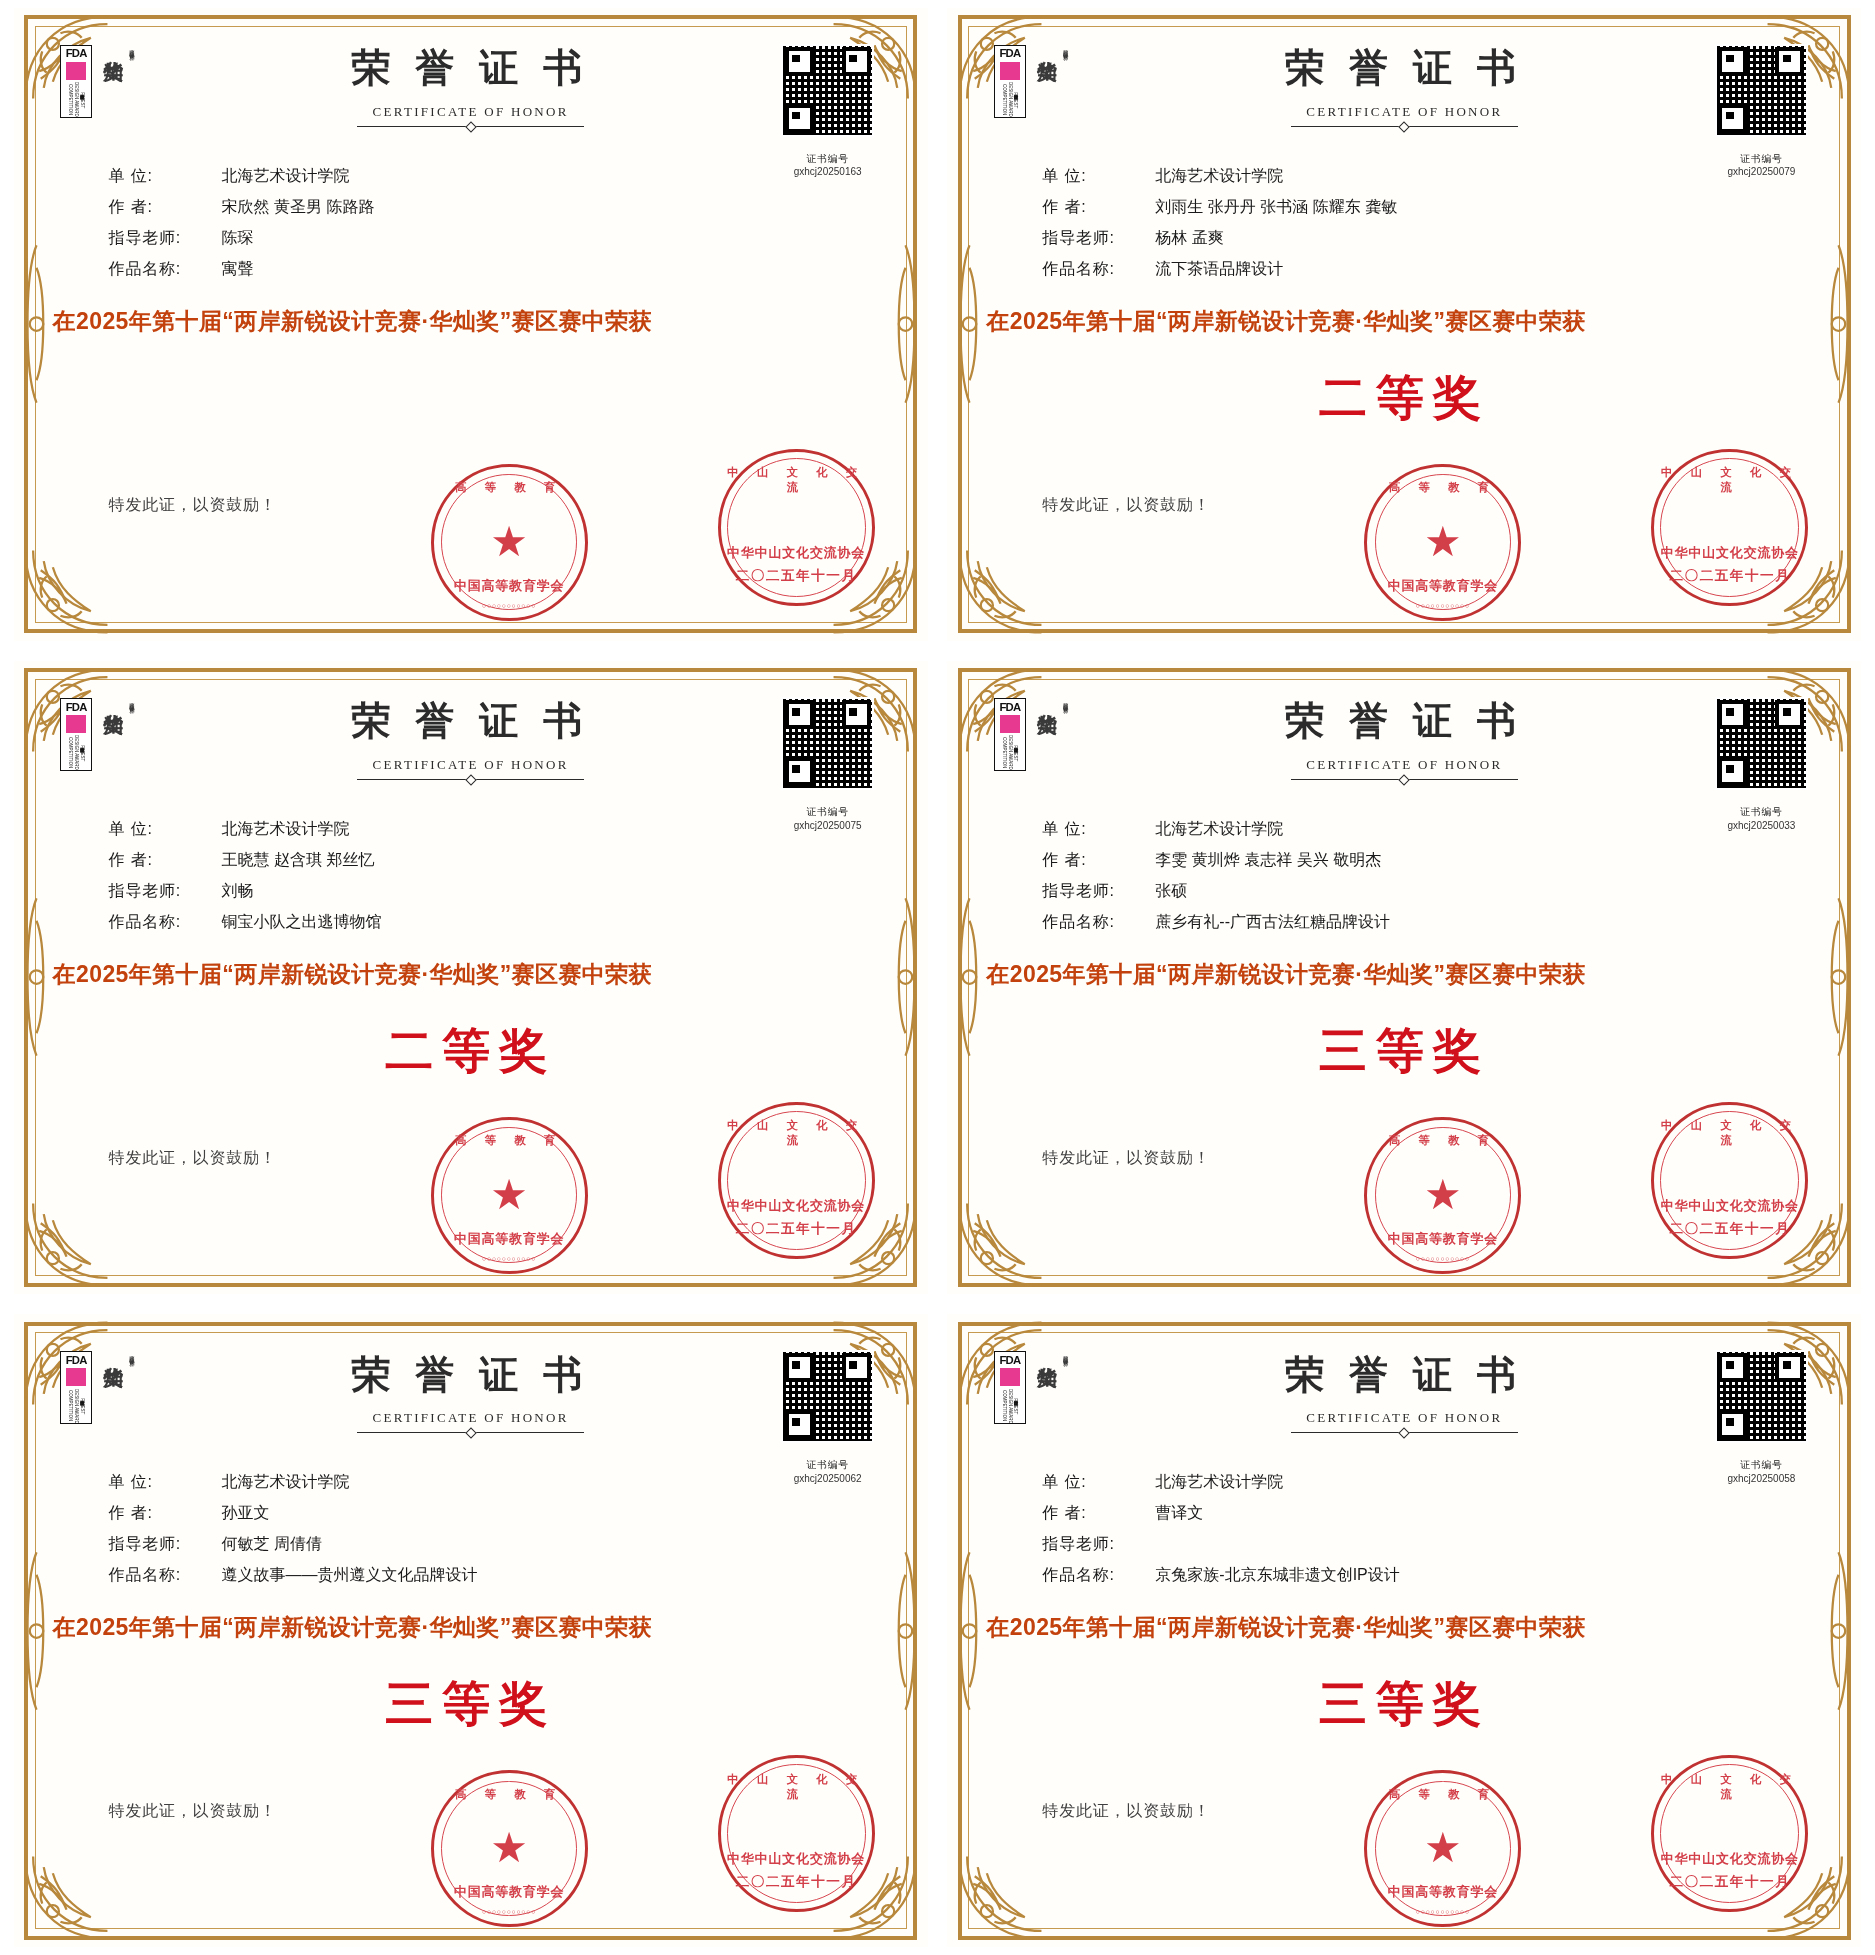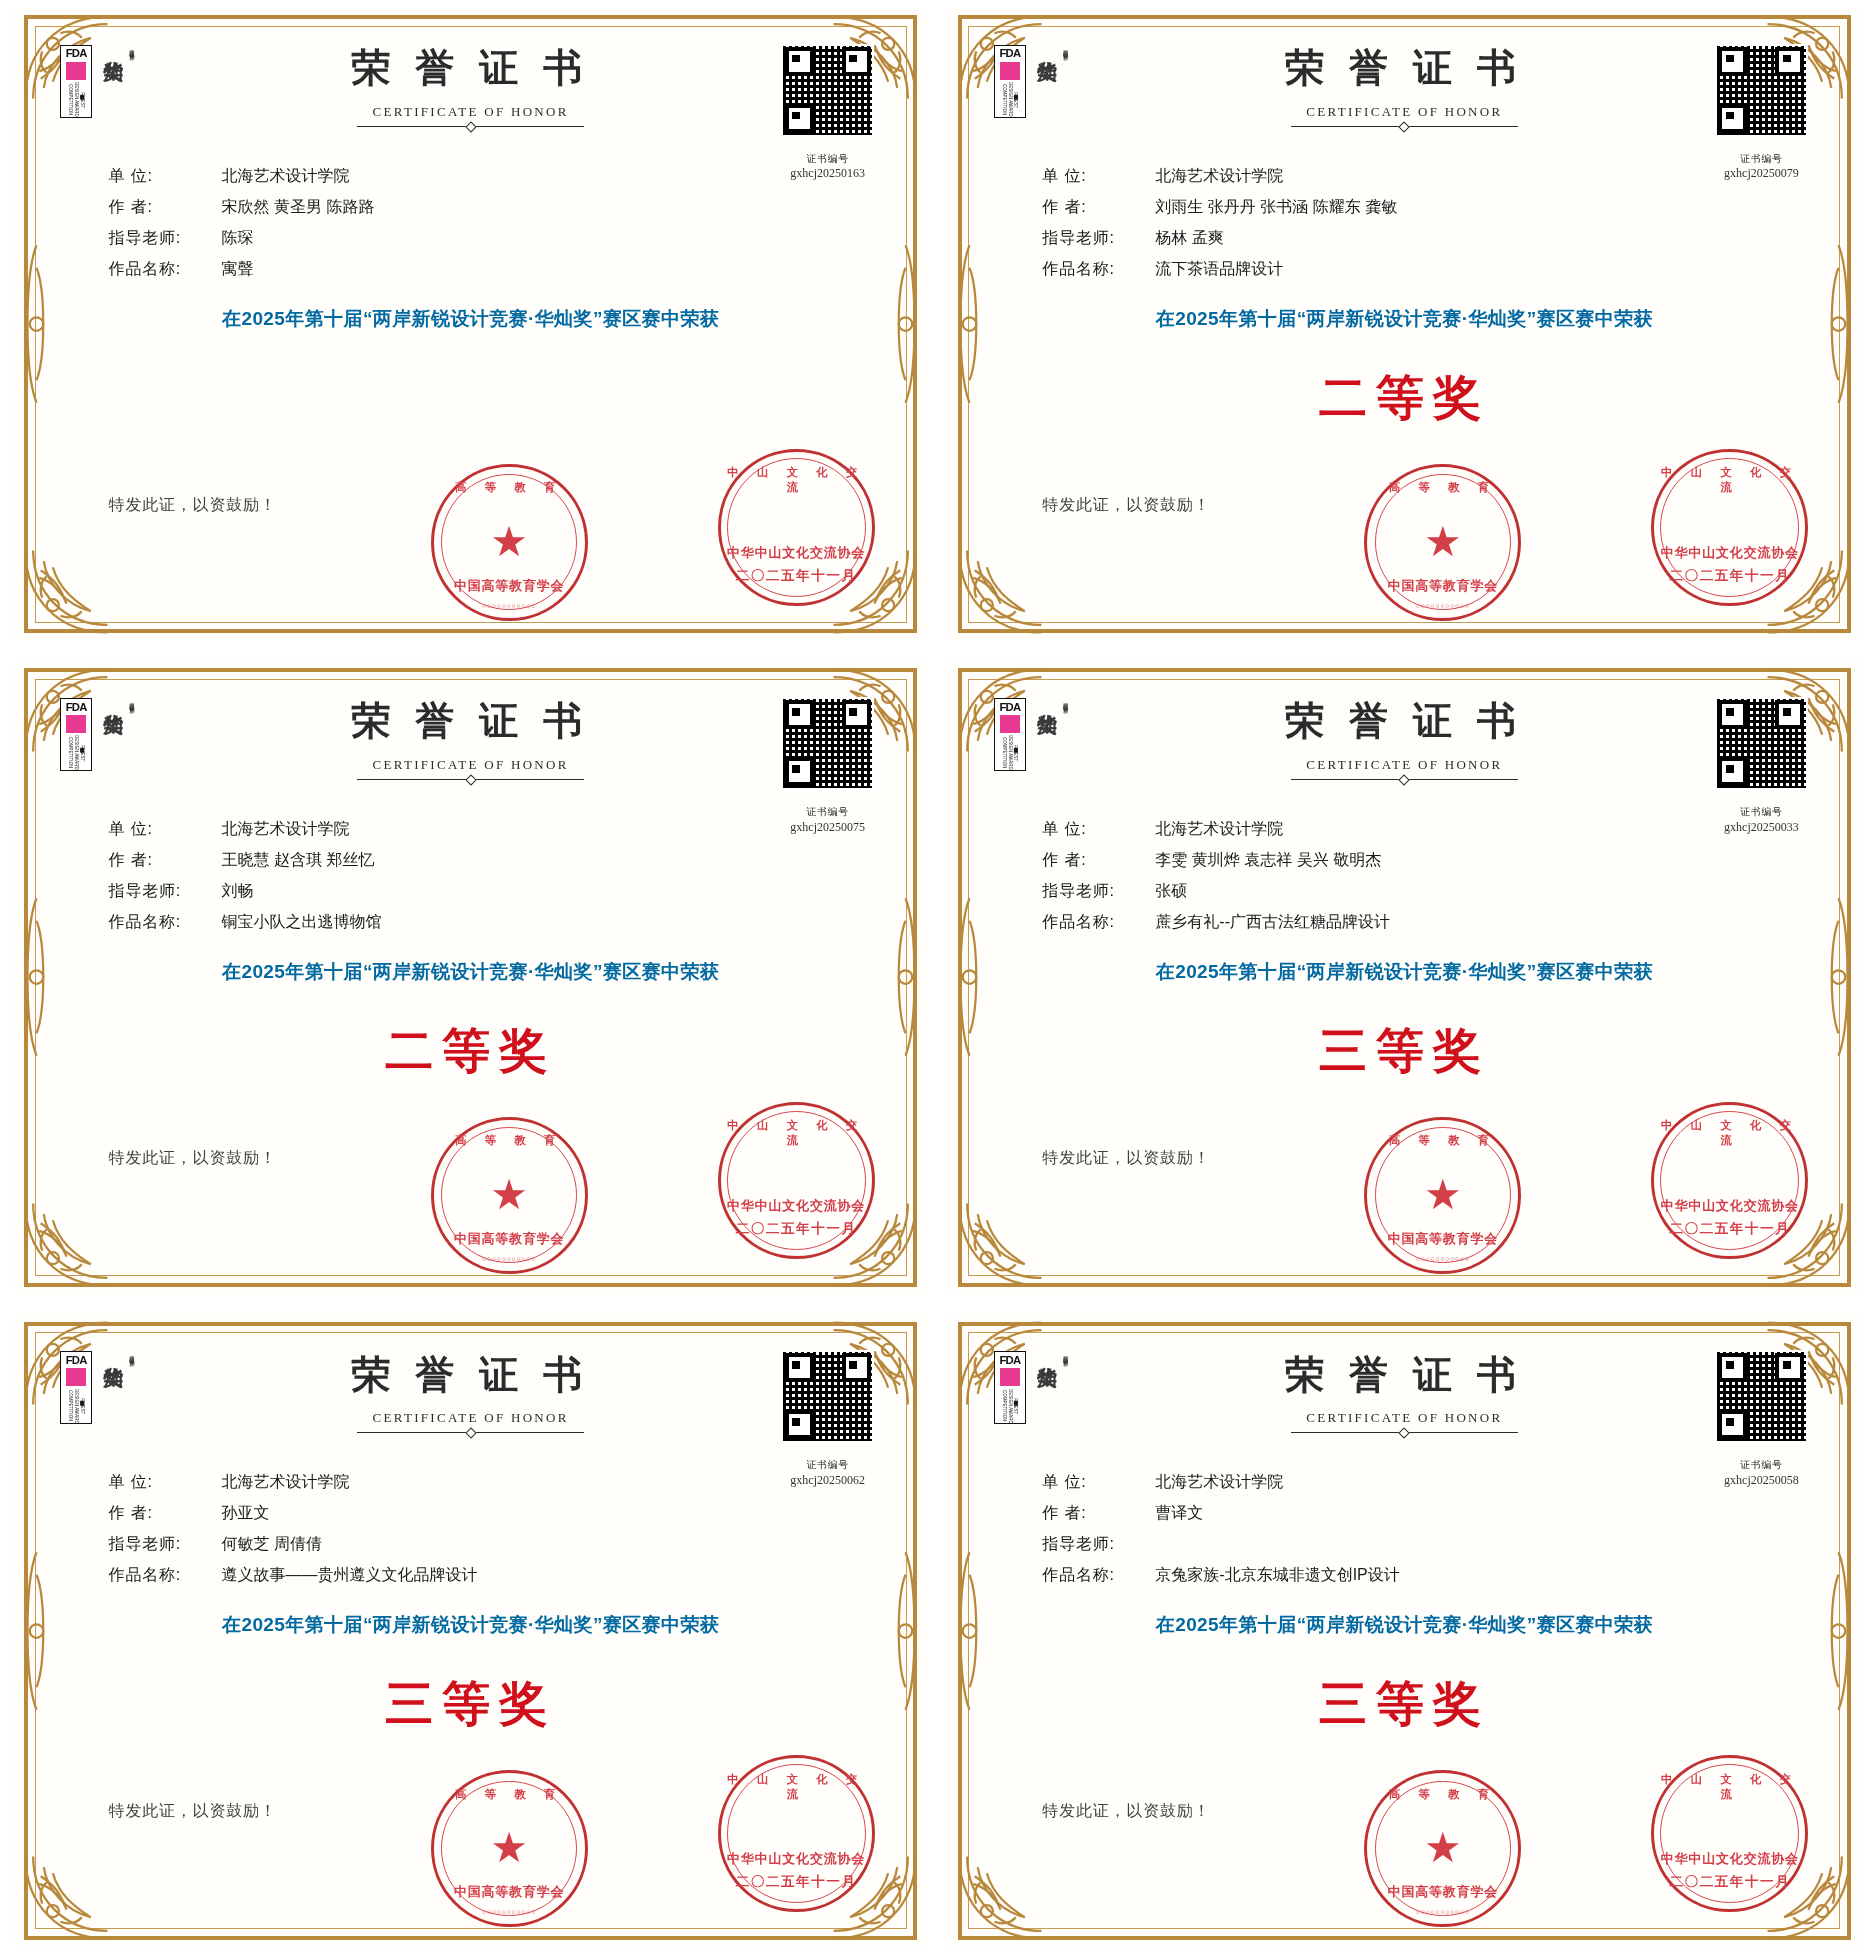--- a/index.html
+++ b/index.html
@@ -123,34 +123,34 @@
     position:relative;
     border:2.3px solid #fff;
     filter:contrast(1.2);
   }
   .qr .eye{position:absolute;width:21px;height:21px;border:4.5px solid #000;background:#fff;}
   .qr .eye:after{content:"";position:absolute;left:3.8px;top:3.8px;width:7.6px;height:7.6px;background:#000;}
   .qr .e1{left:1.5px;top:1.5px;}
   .qr .e2{right:1.5px;top:1.5px;}
   .qr .e3{left:1.5px;bottom:1.5px;}
   .qr-label{font-size:9.8px;color:#222;margin-top:16px;letter-spacing:0.8px;}
-  .qr-no{font-size:12px;color:#333;margin-top:0.8px;font-family:Liberation Serif, serif;}
+  .qr-no{font-size:10px;color:#333;margin-top:0.8px;font-family:Liberation Sans, sans-serif;}
 
   
   .fields{
     position:absolute;left:56px;top:119px;font-size:16px;line-height:1.95;color:#1a1a1a;
   }
   .frow{display:flex;}
   .flabel{width:113px;letter-spacing:0.8px;}
   .fvalue{}
 
   
   .awardline{
-    position:absolute;left:0;right:0;top:265px;text-align:center;
-    font-size:19px;font-weight:bold;color:#0369a1;letter-spacing:0.4px;
+    position:absolute;left:0;right:0;top:265px;
+    font-size:23px;font-weight:bold;color:#c2410c;letter-spacing:0.4px;
   }
   .prize{
     position:absolute;left:0;right:0;top:325px;text-align:center;
     font-size:48px;font-weight:bold;color:#d0111b;letter-spacing:9px;
     font-family:"Liberation Serif","DejaVu Serif",serif;
   }
   .encourage{
     position:absolute;left:56px;top:454px;font-size:16px;color:#404040;letter-spacing:0.8px;
   }
 

